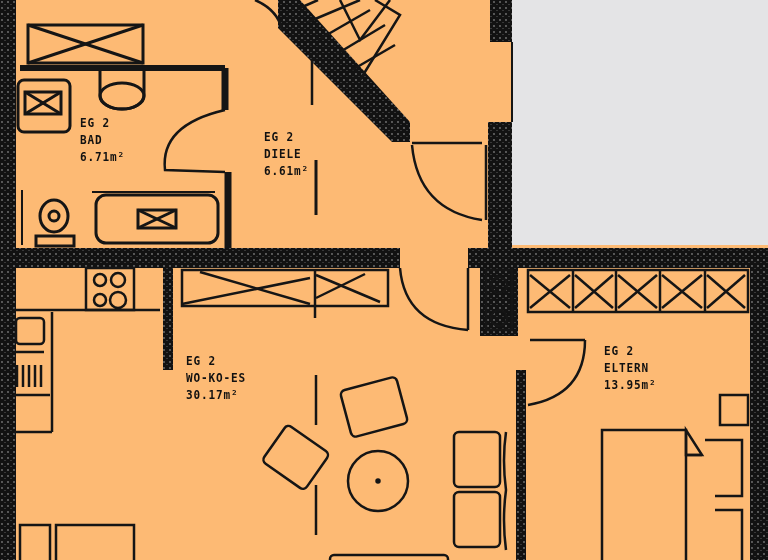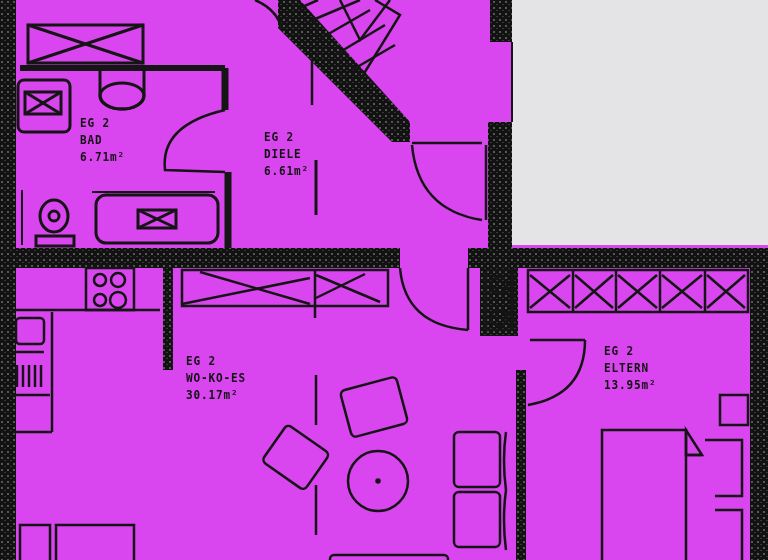--- a/index.html
+++ b/index.html
@@ -1,17 +1,17 @@
 <!DOCTYPE html>
 <html><head>
 <meta charset="utf-8">
 <style>
   html, body { margin: 0; padding: 0; }
   body { width: 768px; height: 560px; overflow: hidden; background: #d9d9d7; }
-  .plan { position: relative; width: 768px; height: 560px; background: #d946ef; }
+  .plan { position: relative; width: 768px; height: 560px; background: #fdba74; }
   svg { position: absolute; left: 0; top: 0; }
   .paper-right { position: absolute; left: 512px; top: 0; width: 256px; height: 245px; background: #e4e4e6; }
   .label {
     position: absolute;
     font-family: "DejaVu Sans Mono", monospace;
     font-size: 13px;
     line-height: 17px;
     color: #111;
     letter-spacing: 1px;
     font-weight: bold;

